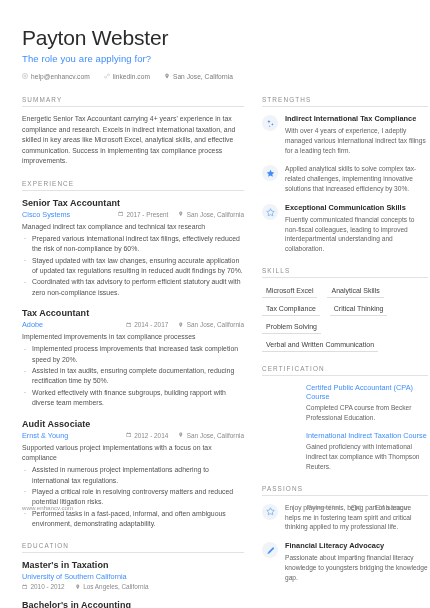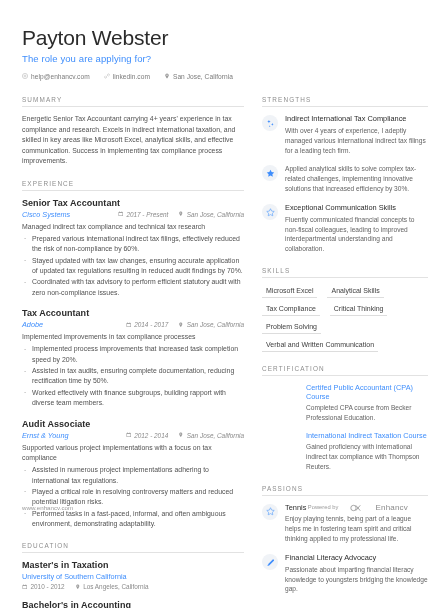--- a/index.html
+++ b/index.html
@@ -83,21 +83,20 @@
     font-size: 9px;
     font-weight: 700;
     color: #2b2b2b;
     margin-bottom: 2px;
     letter-spacing: 0.05px;
   }
   .entry-meta {
     display: flex;
     align-items: center;
     margin-bottom: 3px;
-    font-style: italic;
   }
   .entry-org {
     font-size: 7.3px;
     color: #3f8efc;
     font-weight: 400;
     flex: 0 0 auto;
   }
   .entry-right {
     display: flex;
     align-items: center;
@@ -164,21 +163,21 @@
     border-radius: 50%;
     background: #f0f3f7;
     display: flex;
     align-items: center;
     justify-content: center;
     margin-top: 1px;
   }
   .item-body { flex: 1 1 auto; }
   .item-title {
     font-size: 7.4px;
-    font-weight: 400;
+    font-weight: 700;
     color: #2b2b2b;
     line-height: 1.3;
     margin-bottom: 2px;
   }
   .item-desc {
     font-size: 6.6px;
     color: #636363;
     line-height: 1.5;
   }
 
@@ -505,21 +504,20 @@
       <div class="section">
         <div class="sec-title">PASSIONS</div>
 
         <div class="item-row">
           <span class="badge">
             <svg width="9" height="9" viewBox="0 0 16 16">
                 <path d="M8 1.3l2.05 4.15 4.58.67-3.31 3.23.78 4.56L8 11.76l-4.1 2.15.78-4.56L1.37 6.12l4.58-.67z" fill="none" stroke="#6aa9fb" stroke-width="1.3" stroke-linejoin="round"></path>
               </svg>
           </span>
           <span class="item-body">
-            <span class="item-title" style="display:block">Tennis</span>
             <span class="item-desc" style="display:block">Enjoy playing tennis, being part of a league helps me in fostering team spirit and critical thinking applied to my professional life.</span>
           </span>
         </div>
 
         <div class="item-row">
           <span class="badge">
             <svg width="9" height="9" viewBox="0 0 16 16">
                 <path d="M12.6 1.9l1.5 1.5c.35.35.35.92 0 1.27L5.6 13.2l-3 .9.9-3 8.5-8.5c.35-.35.92-.35 1.27 0z" fill="#3f8efc"></path>
                 <path d="M3.2 11.3l1.5 1.5" stroke="#ffffff" stroke-width="0.9"></path>
               </svg>

